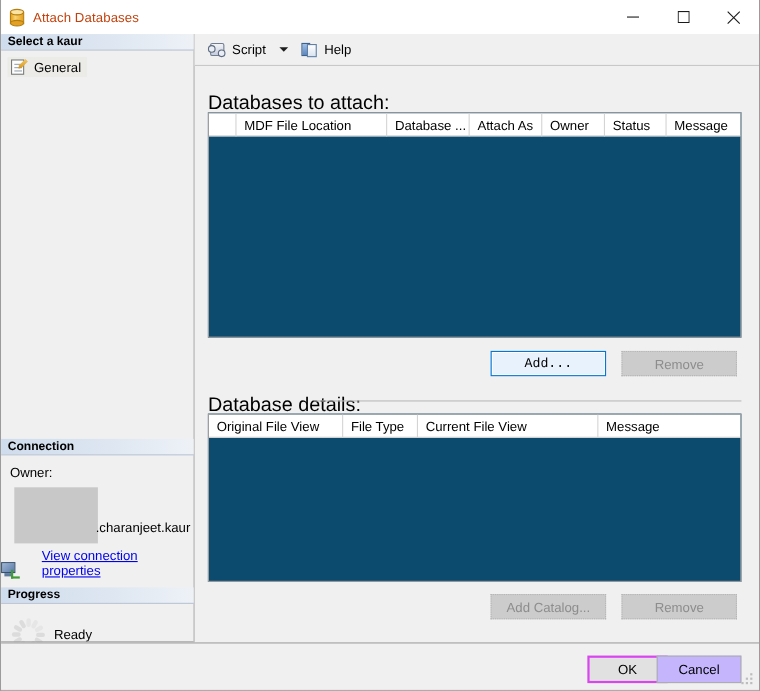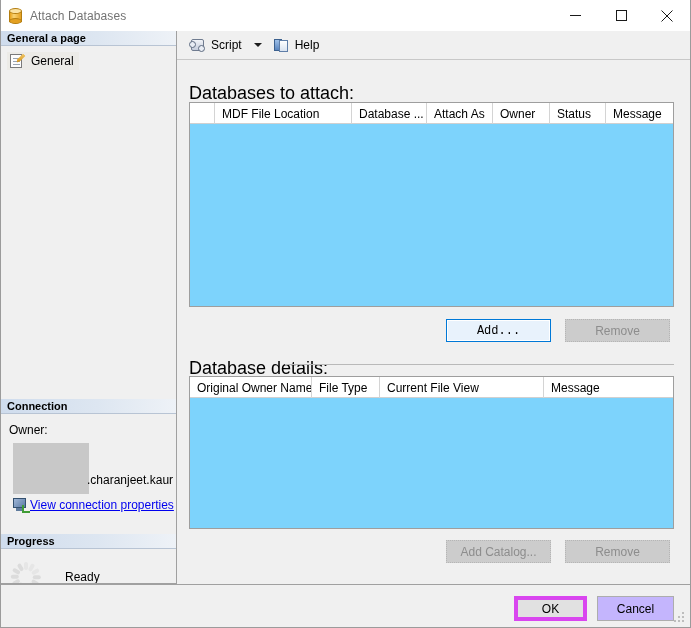--- a/index.html
+++ b/index.html
@@ -62,21 +62,21 @@
   }
   .db-icon .cyl-bot {
     position: absolute; left: 0; top: 10px;
     width: 13px; height: 6px;
     border-radius: 50%;
     background: #e3a022;
     border: 1px solid #b37d10;
   }
   .title-text {
     font-size: 12px;
-    color: #737373;
+    color: #c2410c;
     letter-spacing: 0.1px;
   }
   .titlebar-buttons {
     position: absolute;
     right: 0; top: 0;
     height: 31px;
     display: flex;
   }
   .tb-btn {
     width: 46px; height: 31px;
@@ -169,24 +169,24 @@
     background: #c8c8c8;
   }
   .server-name {
     position: absolute;
     left: 86px; top: 74px;
     font-size: 12px;
     white-space: nowrap;
   }
   .conn-link-row {
     position: absolute;
-    left: 12px; top: 99px;
-    display: flex;
-    align-items: flex-start;
-    gap: 0;
+    left: 0; top: 99px;
+    display: flex;
+    align-items: flex-end;
+    gap: 20px;
   }
   .monitor-icon {
     width: 17px; height: 15px;
     position: relative; flex: none;
   }
   .monitor-icon .screen {
     position: absolute; left: 0; top: 0;
     width: 13px; height: 10px;
     background: linear-gradient(135deg, #9fb6d6 0%, #5b7ba6 100%);
     border: 1px solid #33506f;
@@ -210,21 +210,21 @@
   }
 
   .progress-section {
     position: absolute;
     left: 0; top: 503px;
     width: 175px;
   }
   .progress-row {
     display: flex;
     align-items: center;
-    gap: 24px;
+    gap: 8px;
     margin: 13px 0 0 10px;
   }
   .spinner {
     width: 30px; height: 30px;
     flex: none;
     position: relative;
   }
   .spinner i {
     position: absolute;
     left: 13.2px; top: 0px;
@@ -321,21 +321,21 @@
     color: #000;
   }
   .group-line {
     position: absolute;
     height: 1px;
     background: #b9b9b9;
   }
 
   .grid {
     position: absolute;
-    background: #7dd3fc;
+    background: #0c4a6e;
     border: 1px solid #9e9e9e;
   }
   .grid-head {
     display: flex;
     height: 21px;
     background: #ffffff;
     border-bottom: 1px solid #d0d0d0;
   }
   .gh-cell {
     display: flex;
@@ -372,21 +372,22 @@
     padding: 0;
   }
   .btn.focus {
     background: #e8f2fc;
     border: 1px solid #0078d7;
     box-shadow: inset 0 0 0 1px #ffffff;
     font-family: Liberation Mono, monospace;
   }
   .btn.default {
     background: #e1e1e1;
-    border: 4px solid #d946ef;
+    border: 2px solid #d946ef;
+    margin-left: 20px;
   }
   .btn.disabled {
     background: #cccccc;
     border: 1px dotted #b5b5b5;
     color: #8d8d8d;
   }
 
   
   .footer {
     flex: 1 1 auto;
@@ -436,21 +437,21 @@
             <line x1="11.5" y1="0.5" x2="0.5" y2="11.5" stroke="#1a1a1a" stroke-width="1"></line>
           </svg>
       </div>
     </div>
   </div>
 
   <div class="body-row">
 
     <div class="sidebar">
 
-      <div class="side-header">General a page</div>
+      <div class="side-header">Select a kaur</div>
       <div class="side-section-body">
         <div class="page-item">
           <span class="page-icon">
             <span class="sheet"></span>
             <span class="pencil"></span>
           </span>
           <span class="page-label">General</span>
         </div>
       </div>
 
@@ -529,21 +530,21 @@
       </div>
 
       <div class="btn focus" style="left:269px; top:288px; width:105px;">Add...</div>
       <div class="btn disabled" style="left:388px; top:288px; width:105px;">Remove</div>
 
       <div class="field-label" style="left:12px; top:327px;">Database details:</div>
       <div class="group-line" id="details-line" style="left:108px; top:333px; width:389px;"></div>
 
       <div class="grid" id="details-grid" style="left:12px; top:345px; width:485px; height:153px;">
         <div class="grid-head" id="details-head">
-            <div class="gh-cell" style="width: 122px;">Original Owner Name</div>
+            <div class="gh-cell" style="width: 122px;">Original File View</div>
             <div class="gh-cell" style="width: 68px;">File Type</div>
             <div class="gh-cell" style="width: 164px;">Current File View</div>
             <div class="gh-cell last" style="width: 130px;">Message</div>
           </div>
       </div>
 
       <div class="btn disabled" style="left:269px; top:509px; width:105px;">Add Catalog...</div>
       <div class="btn disabled" style="left:388px; top:509px; width:105px;">Remove</div>
 
     </div>

